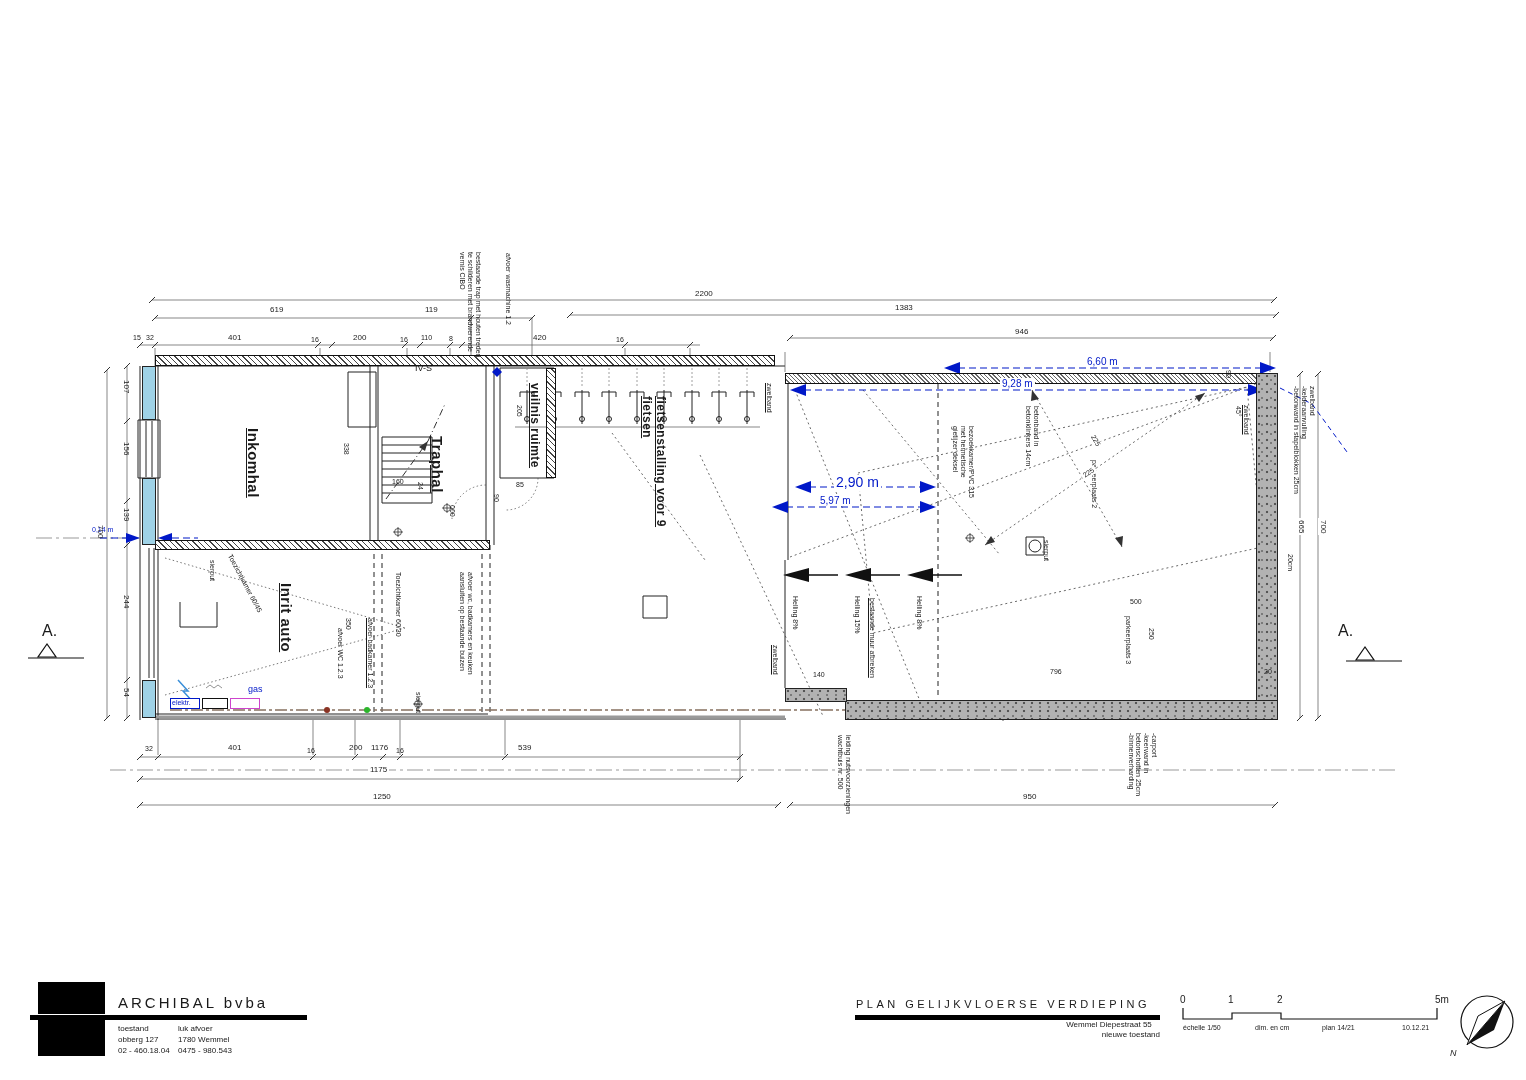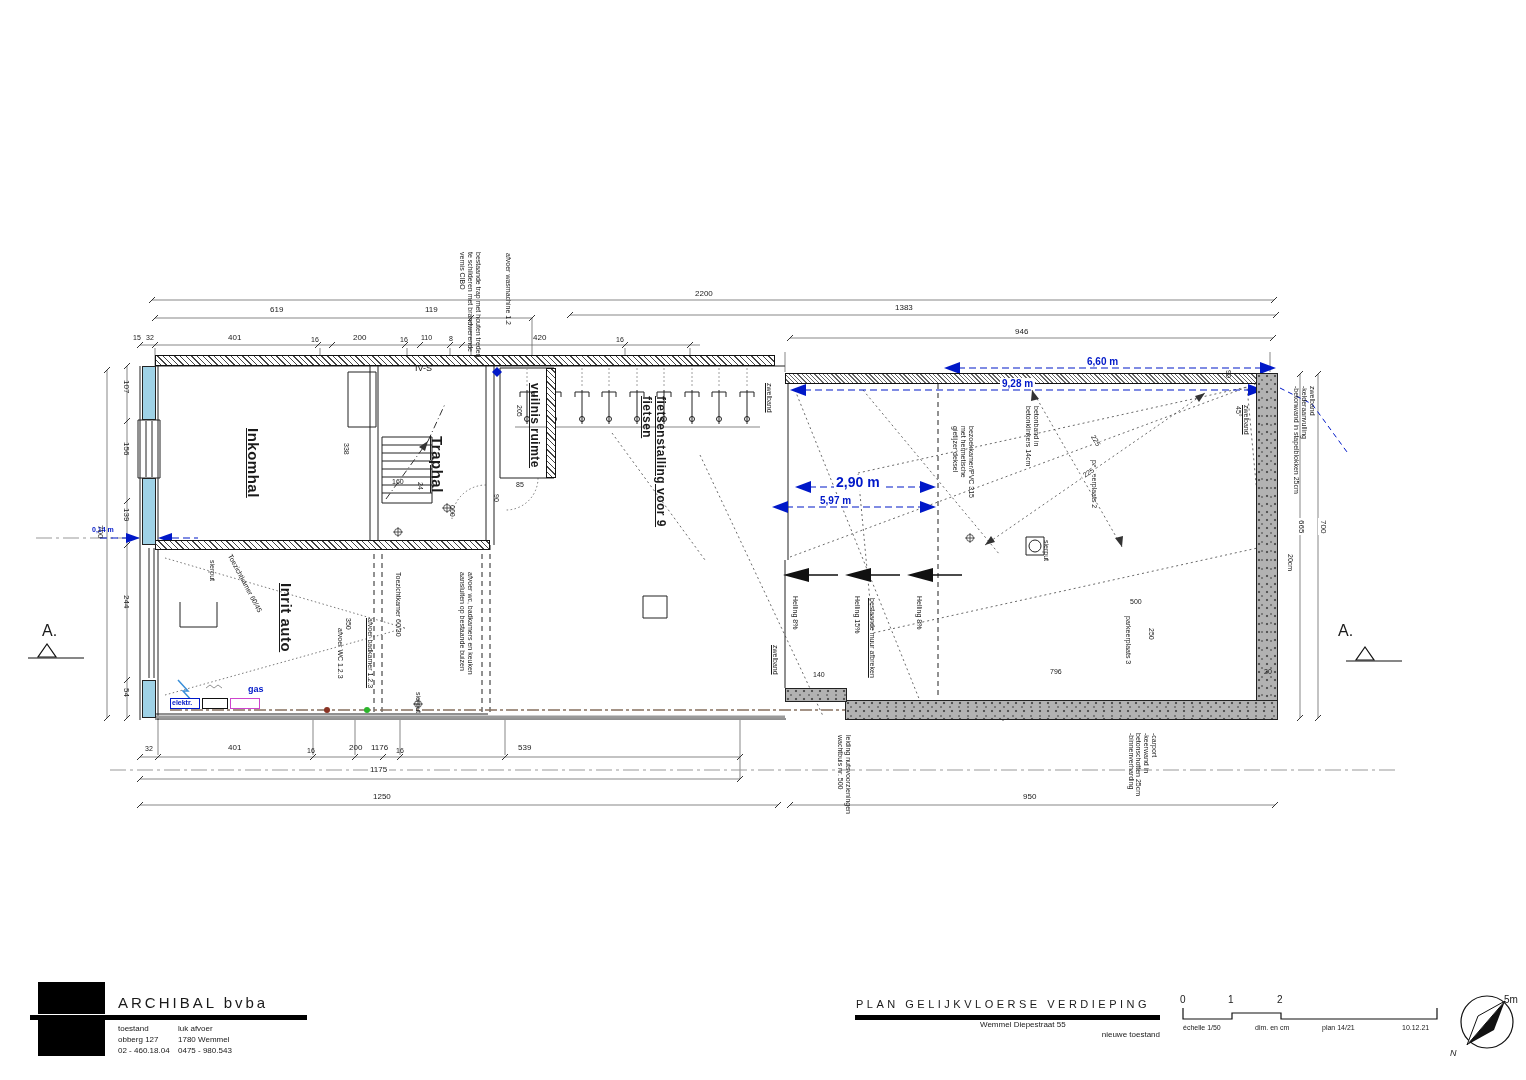--- a/index.html
+++ b/index.html
@@ -8,21 +8,21 @@
   svg.layer{position:absolute;left:0;top:0;}
   .lb{position:absolute;font-size:8px;line-height:1.12;white-space:pre-line;color:#1a1a1a;}
   .t7{font-size:7px;}
   .t9{font-size:9px;}
   .r{transform:rotate(90deg);transform-origin:top left;}
   .room{position:absolute;font-size:15px;font-weight:bold;text-decoration:underline;
         transform:rotate(90deg);transform-origin:top left;white-space:pre-line;letter-spacing:.5px;}
   .room.sm{font-size:12px;}
   .u{text-decoration:underline;}
   .bg{background:#fff;padding:0 2px;}
-  .bl{color:#0018c8;font-weight:bold;}
+  .bl{color:#0018c8;font-weight:normal;}
   .wall{position:absolute;box-sizing:border-box;}
   .hatch{background:repeating-linear-gradient(45deg,#fff,#fff 3px,#444 3px,#444 4px);border:1px solid #111;}
   .xhatch{background:repeating-linear-gradient(45deg,#fff,#fff 2px,#666 2px,#666 3px),
                      repeating-linear-gradient(-45deg,#fff,#fff 2px,#666 2px,#666 3px);border:1px solid #111;}
   .conc{background-color:#b2b2b2;
         background-image:radial-gradient(circle at 2px 2px,#555 1px,transparent 1.6px),
                          radial-gradient(circle at 5px 6px,#7a7a7a 1px,transparent 1.5px);
         background-size:8px 8px,9px 9px;border:1px solid #222;}
   .bluw{background:#9fd2e6;border:1px solid #222;}
   .meter{position:absolute;box-sizing:border-box;background:#fff;}
@@ -311,26 +311,26 @@
   <div class="black" style="left:30px;top:1015px;width:277px;height:5px"></div>
   <div class="black" style="left:855px;top:1015px;width:305px;height:5px"></div>
   <div class="lb" style="left:118px;top:995px;font-size:15px;letter-spacing:3px">ARCHIBAL bvba</div>
   <div class="lb" style="left:118px;top:1025px">toestand</div>
   <div class="lb" style="left:118px;top:1036px">obberg 127</div>
   <div class="lb" style="left:118px;top:1047px">02 - 460.18.04</div>
   <div class="lb" style="left:178px;top:1025px">luk afvoer</div>
   <div class="lb" style="left:178px;top:1036px">1780 Wemmel</div>
   <div class="lb" style="left:178px;top:1047px">0475 - 980.543</div>
   <div class="lb" style="left:856px;top:998px;font-size:11px;letter-spacing:3.5px;white-space:nowrap">PLAN GELIJKVLOERSE VERDIEPING</div>
-  <div class="lb" style="left:980px;top:1021px;width:200px;text-align:left">Wemmel Diepestraat 55</div>
+  <div class="lb" style="left:1009px;top:1021px;width:200px;text-align:center">Wemmel Diepestraat 55</div>
   <div class="lb" style="left:960px;top:1031px;width:200px;text-align:right">nieuwe toestand</div>
 
   <div class="lb" style="left:1180px;top:994px;font-size:10px">0</div>
   <div class="lb" style="left:1228px;top:994px;font-size:10px">1</div>
   <div class="lb" style="left:1277px;top:994px;font-size:10px">2</div>
-  <div class="lb" style="left:1504px;top:994px;font-size:10px">5m</div>
+  <div class="lb" style="left:1435px;top:994px;font-size:10px">5m</div>
   <div class="lb t7" style="left:1183px;top:1024px">échelle 1/50</div>
   <div class="lb t7" style="left:1255px;top:1024px">dim. en cm</div>
   <div class="lb t7" style="left:1322px;top:1024px">plan 14/21</div>
   <div class="lb t7" style="left:1402px;top:1024px">10.12.21</div>
   <div class="lb t9" style="left:1450px;top:1048px;font-style:italic">N</div>
 
 </div>
 
 </body></html>

